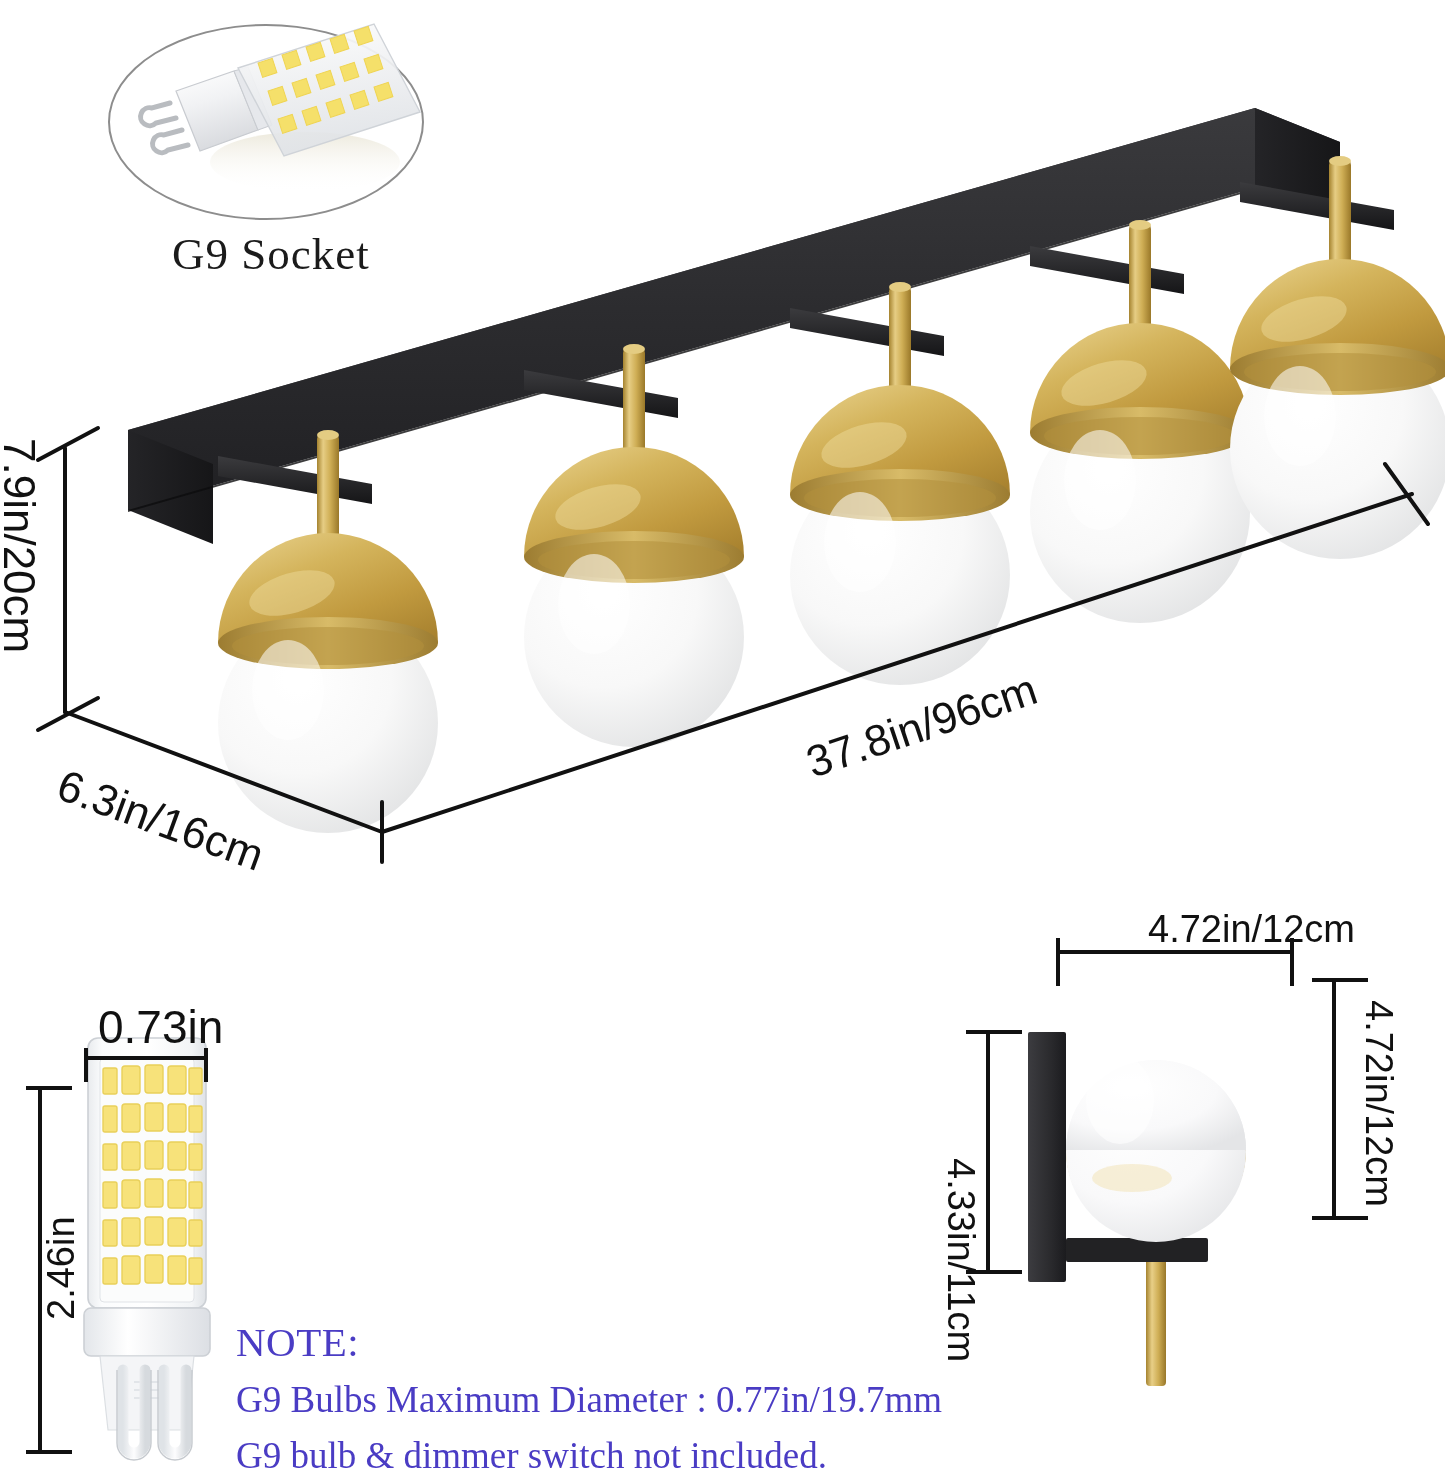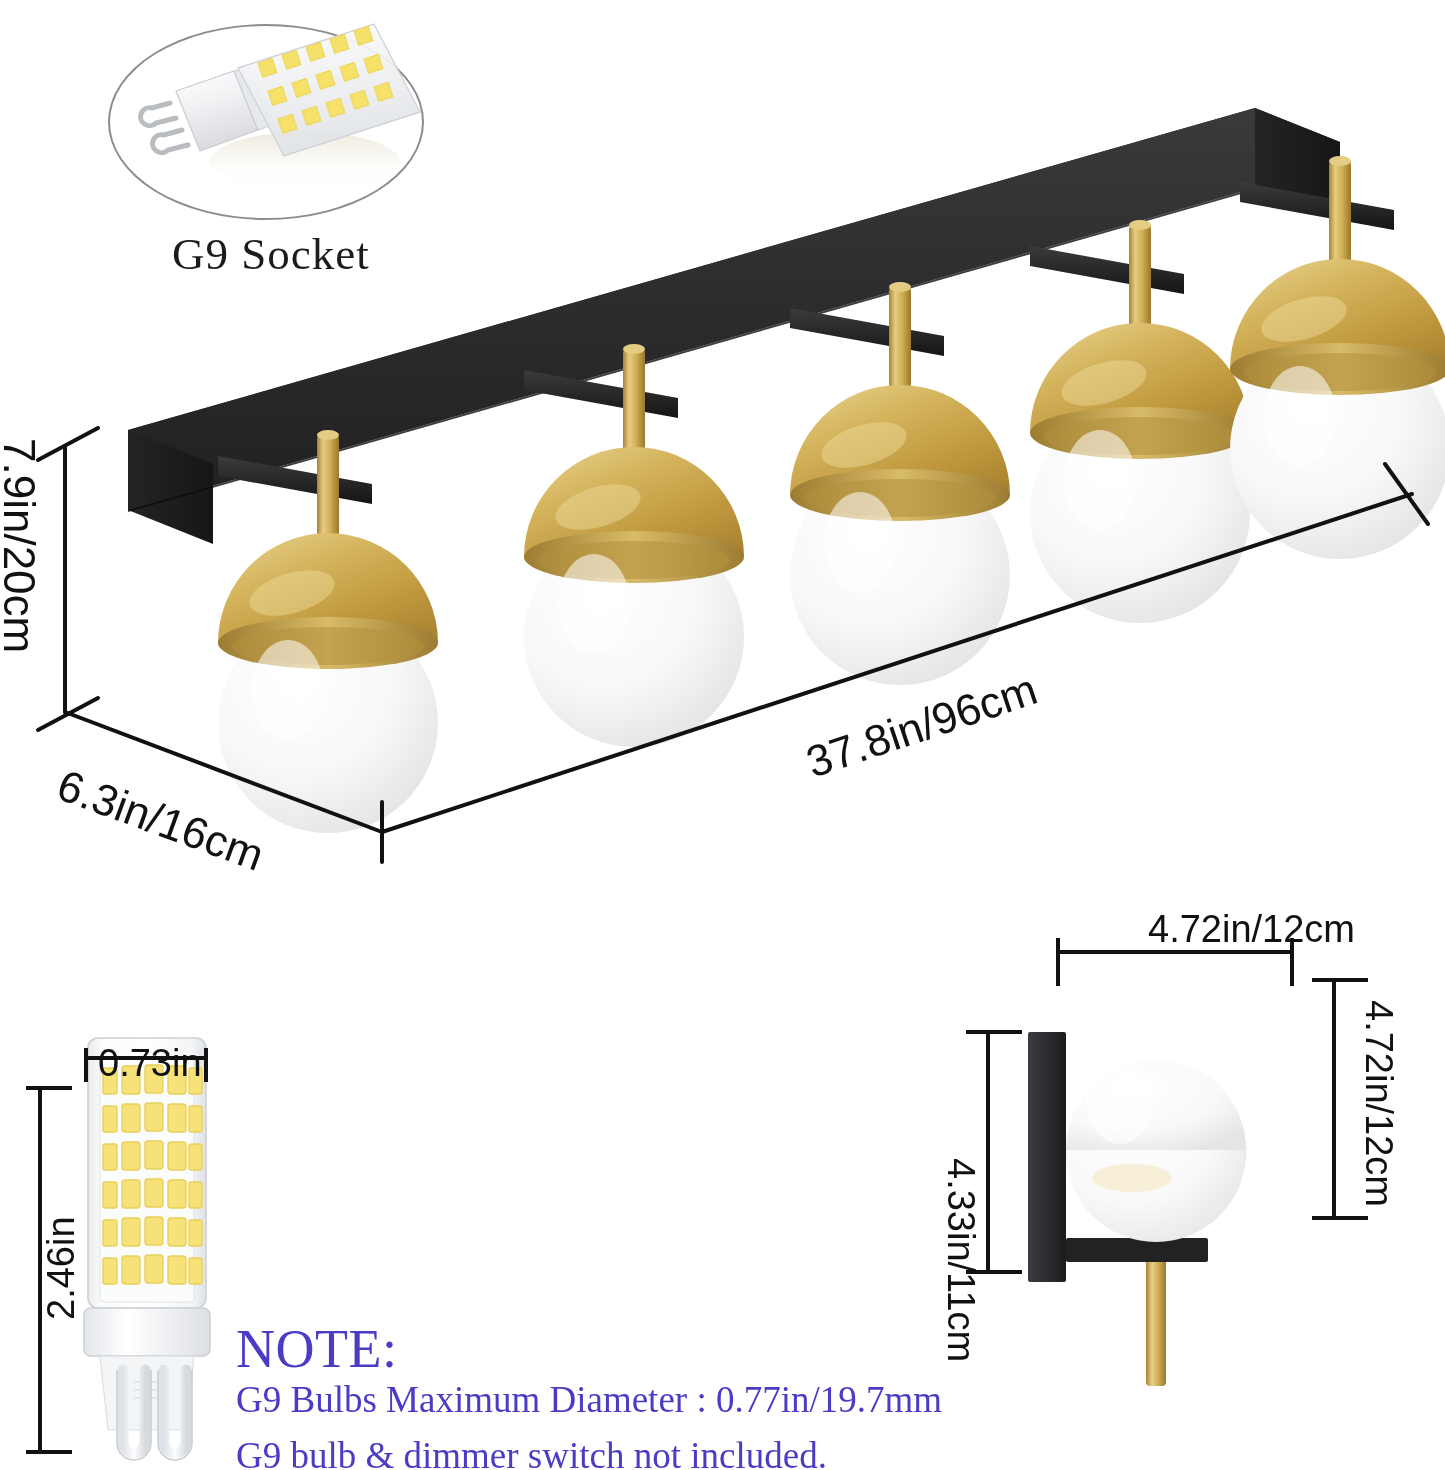--- a/index.html
+++ b/index.html
@@ -15,21 +15,21 @@
     color:#111;white-space:nowrap;font-weight:400;
   }
   .rot-cw{transform-origin:0 0;transform:rotate(90deg);}
   .rot-ccw{transform-origin:0 0;transform:rotate(-90deg);}
 
   
   .note{
     position:absolute;font-family:"Liberation Serif",serif;
     color:#4a3cc4;white-space:nowrap;
   }
-  .note-title{font-size:54px;letter-spacing:.5px;}
+  .note-title{font-size:41px;letter-spacing:.5px;}
   .note-line{font-size:37px;}
 
   
   .socket-ellipse{
     position:absolute;border:2px solid #8d8d8d;border-radius:50%;
     background:#ffffff;
   }
   .socket-caption{
     position:absolute;font-family:"Liberation Serif",serif;
     font-size:45px;color:#1b1b1b;white-space:nowrap;letter-spacing:1px;
@@ -334,21 +334,21 @@
       <line x1="86" y1="38" x2="206" y2="38"></line>
       <line x1="86" y1="28" x2="86" y2="62"></line>
       <line x1="206" y1="28" x2="206" y2="62"></line>
 
       <line x1="40" y1="68" x2="40" y2="432"></line>
       <line x1="26" y1="68" x2="72" y2="68"></line>
       <line x1="26" y1="432" x2="72" y2="432"></line>
     </g>
   </svg>
 
-  <div class="dim" style="left:98px;top:1042px;font-size:38px;">0.73in</div>
+  <div class="dim" style="left:98px;top:1000px;font-size:46px;">0.73in</div>
 
   <div class="dim rot-ccw" style="left:40px;top:1320px;font-size:38px;">2.46in</div>
 
   <svg class="svg-abs" style="left:1000px;top:970px;" width="320" height="430" viewBox="0 0 320 430">
     <defs>
       <radialGradient id="globe2" cx="0.36" cy="0.3" r="0.8">
         <stop offset="0" stop-color="#ffffff"></stop>
         <stop offset="0.6" stop-color="#f9f9fa"></stop>
         <stop offset="1" stop-color="#e4e5e7"></stop>
       </radialGradient>

